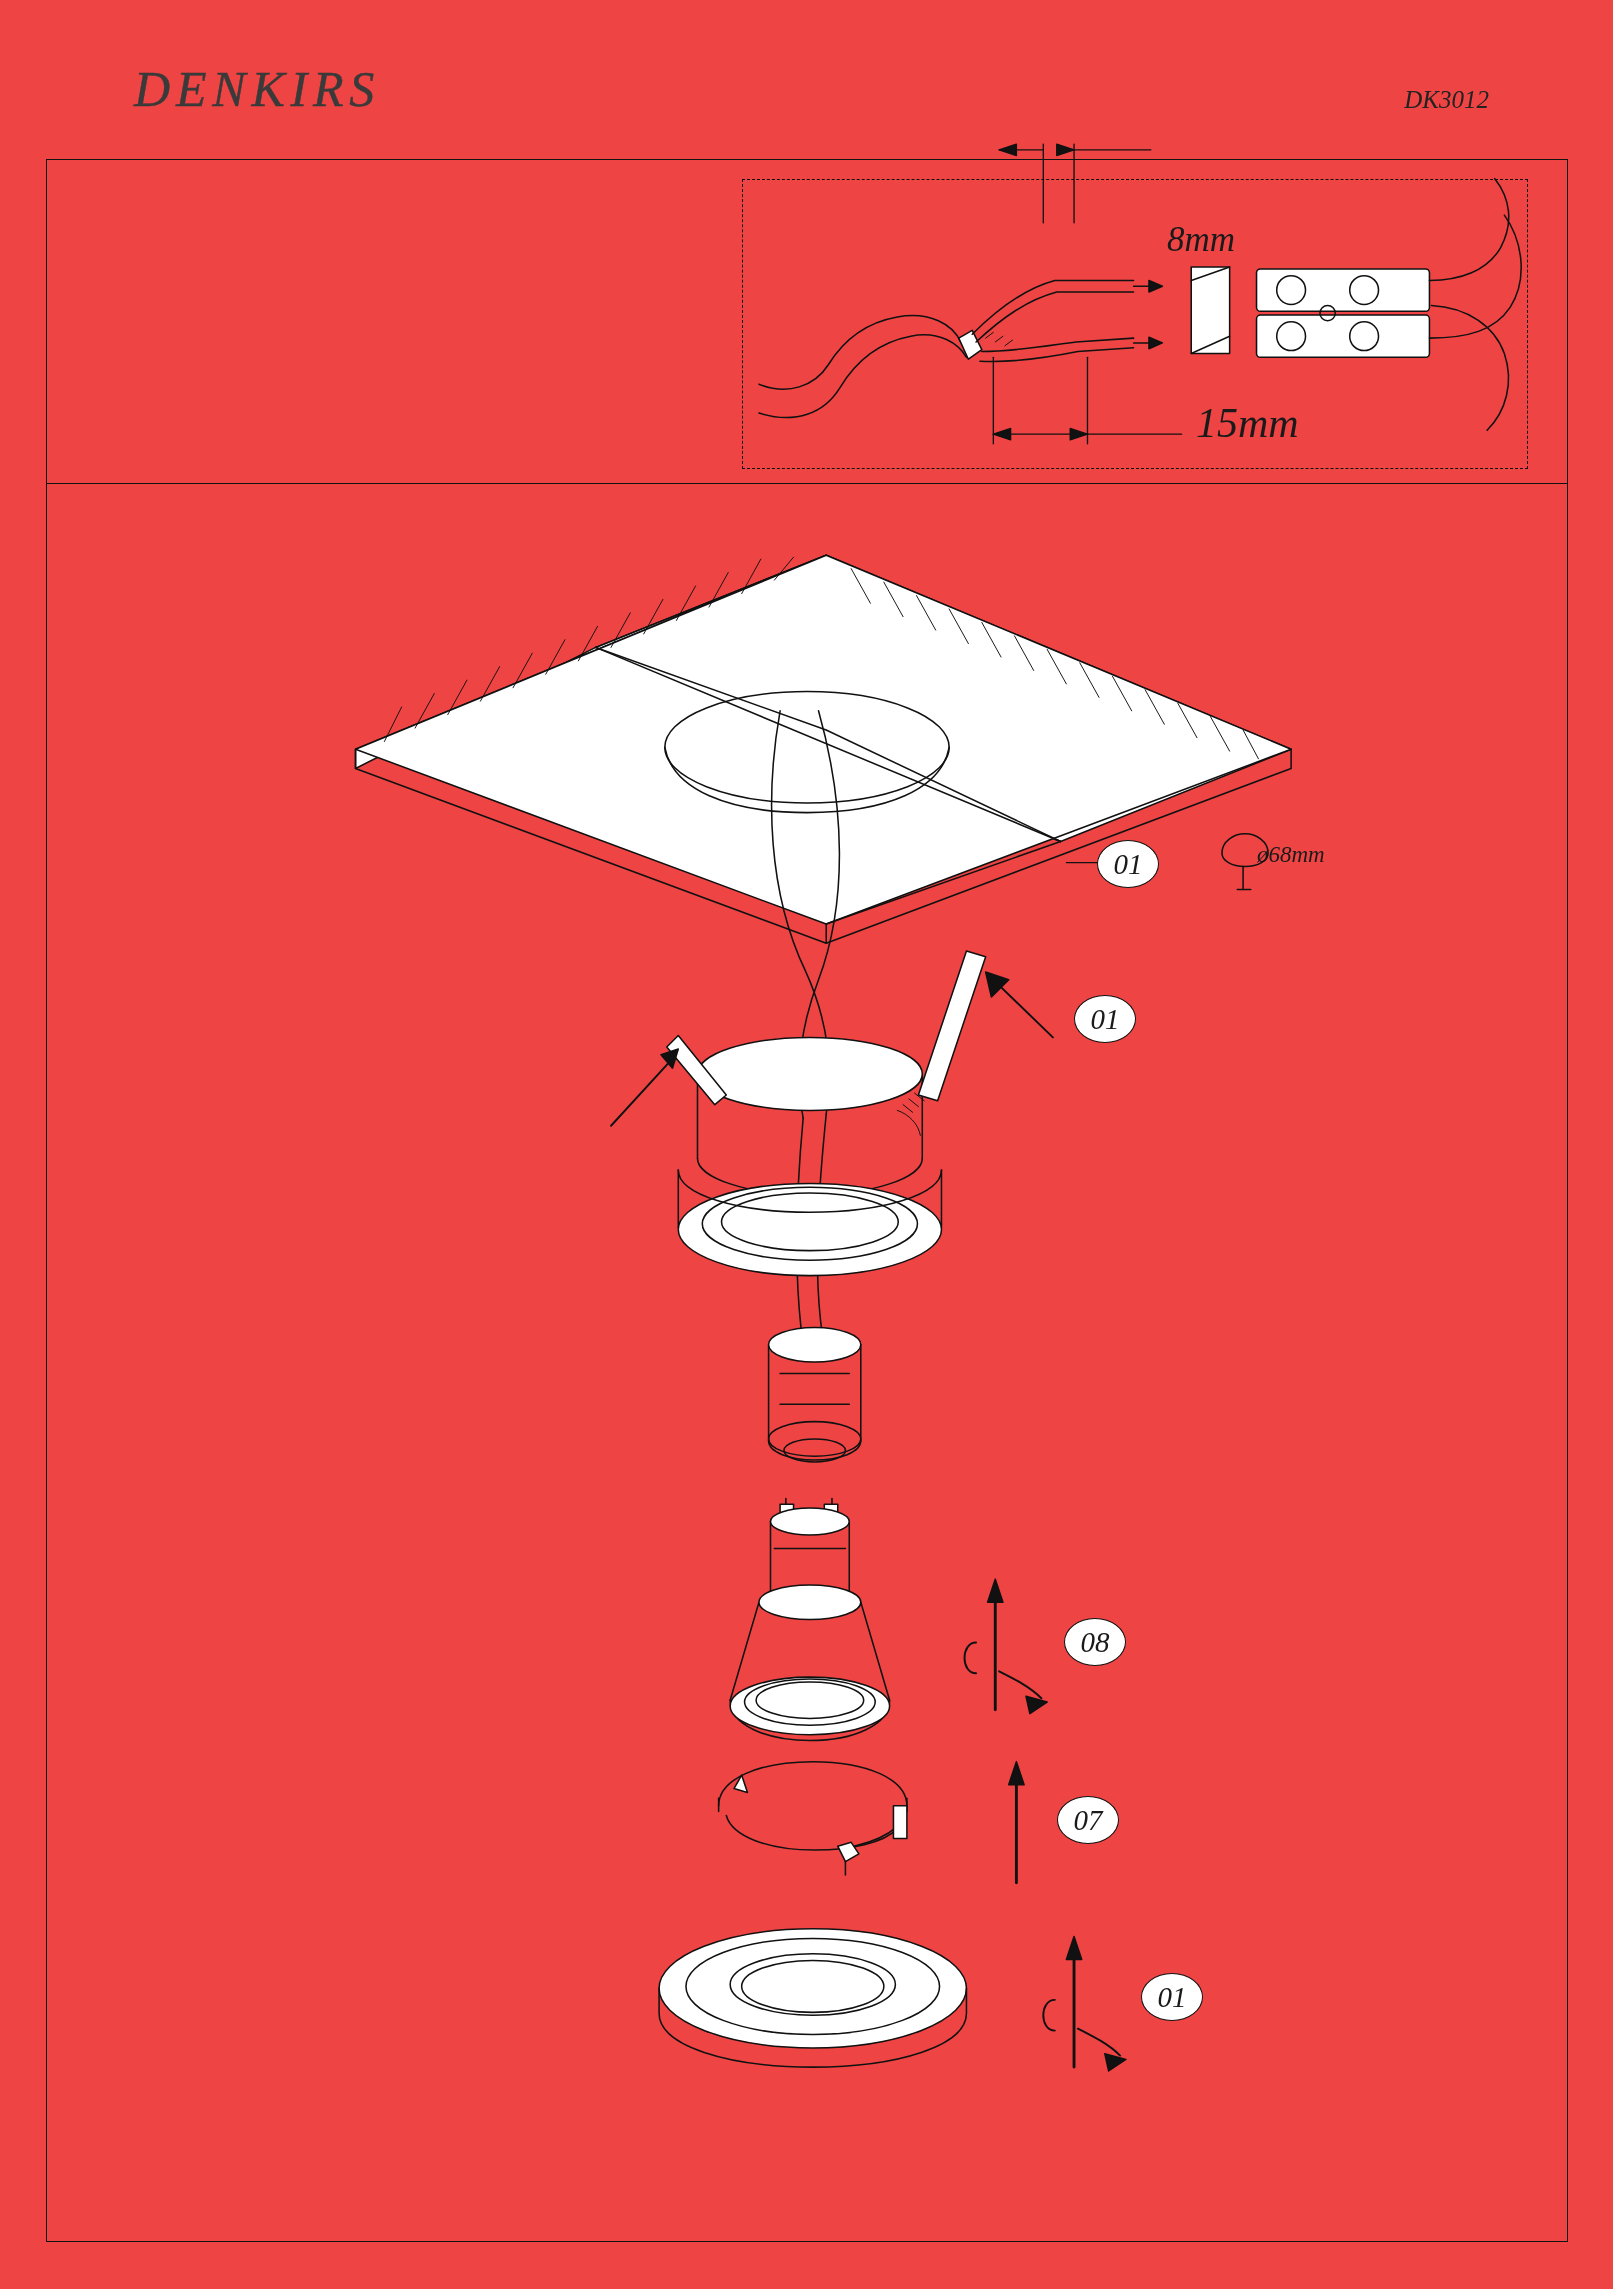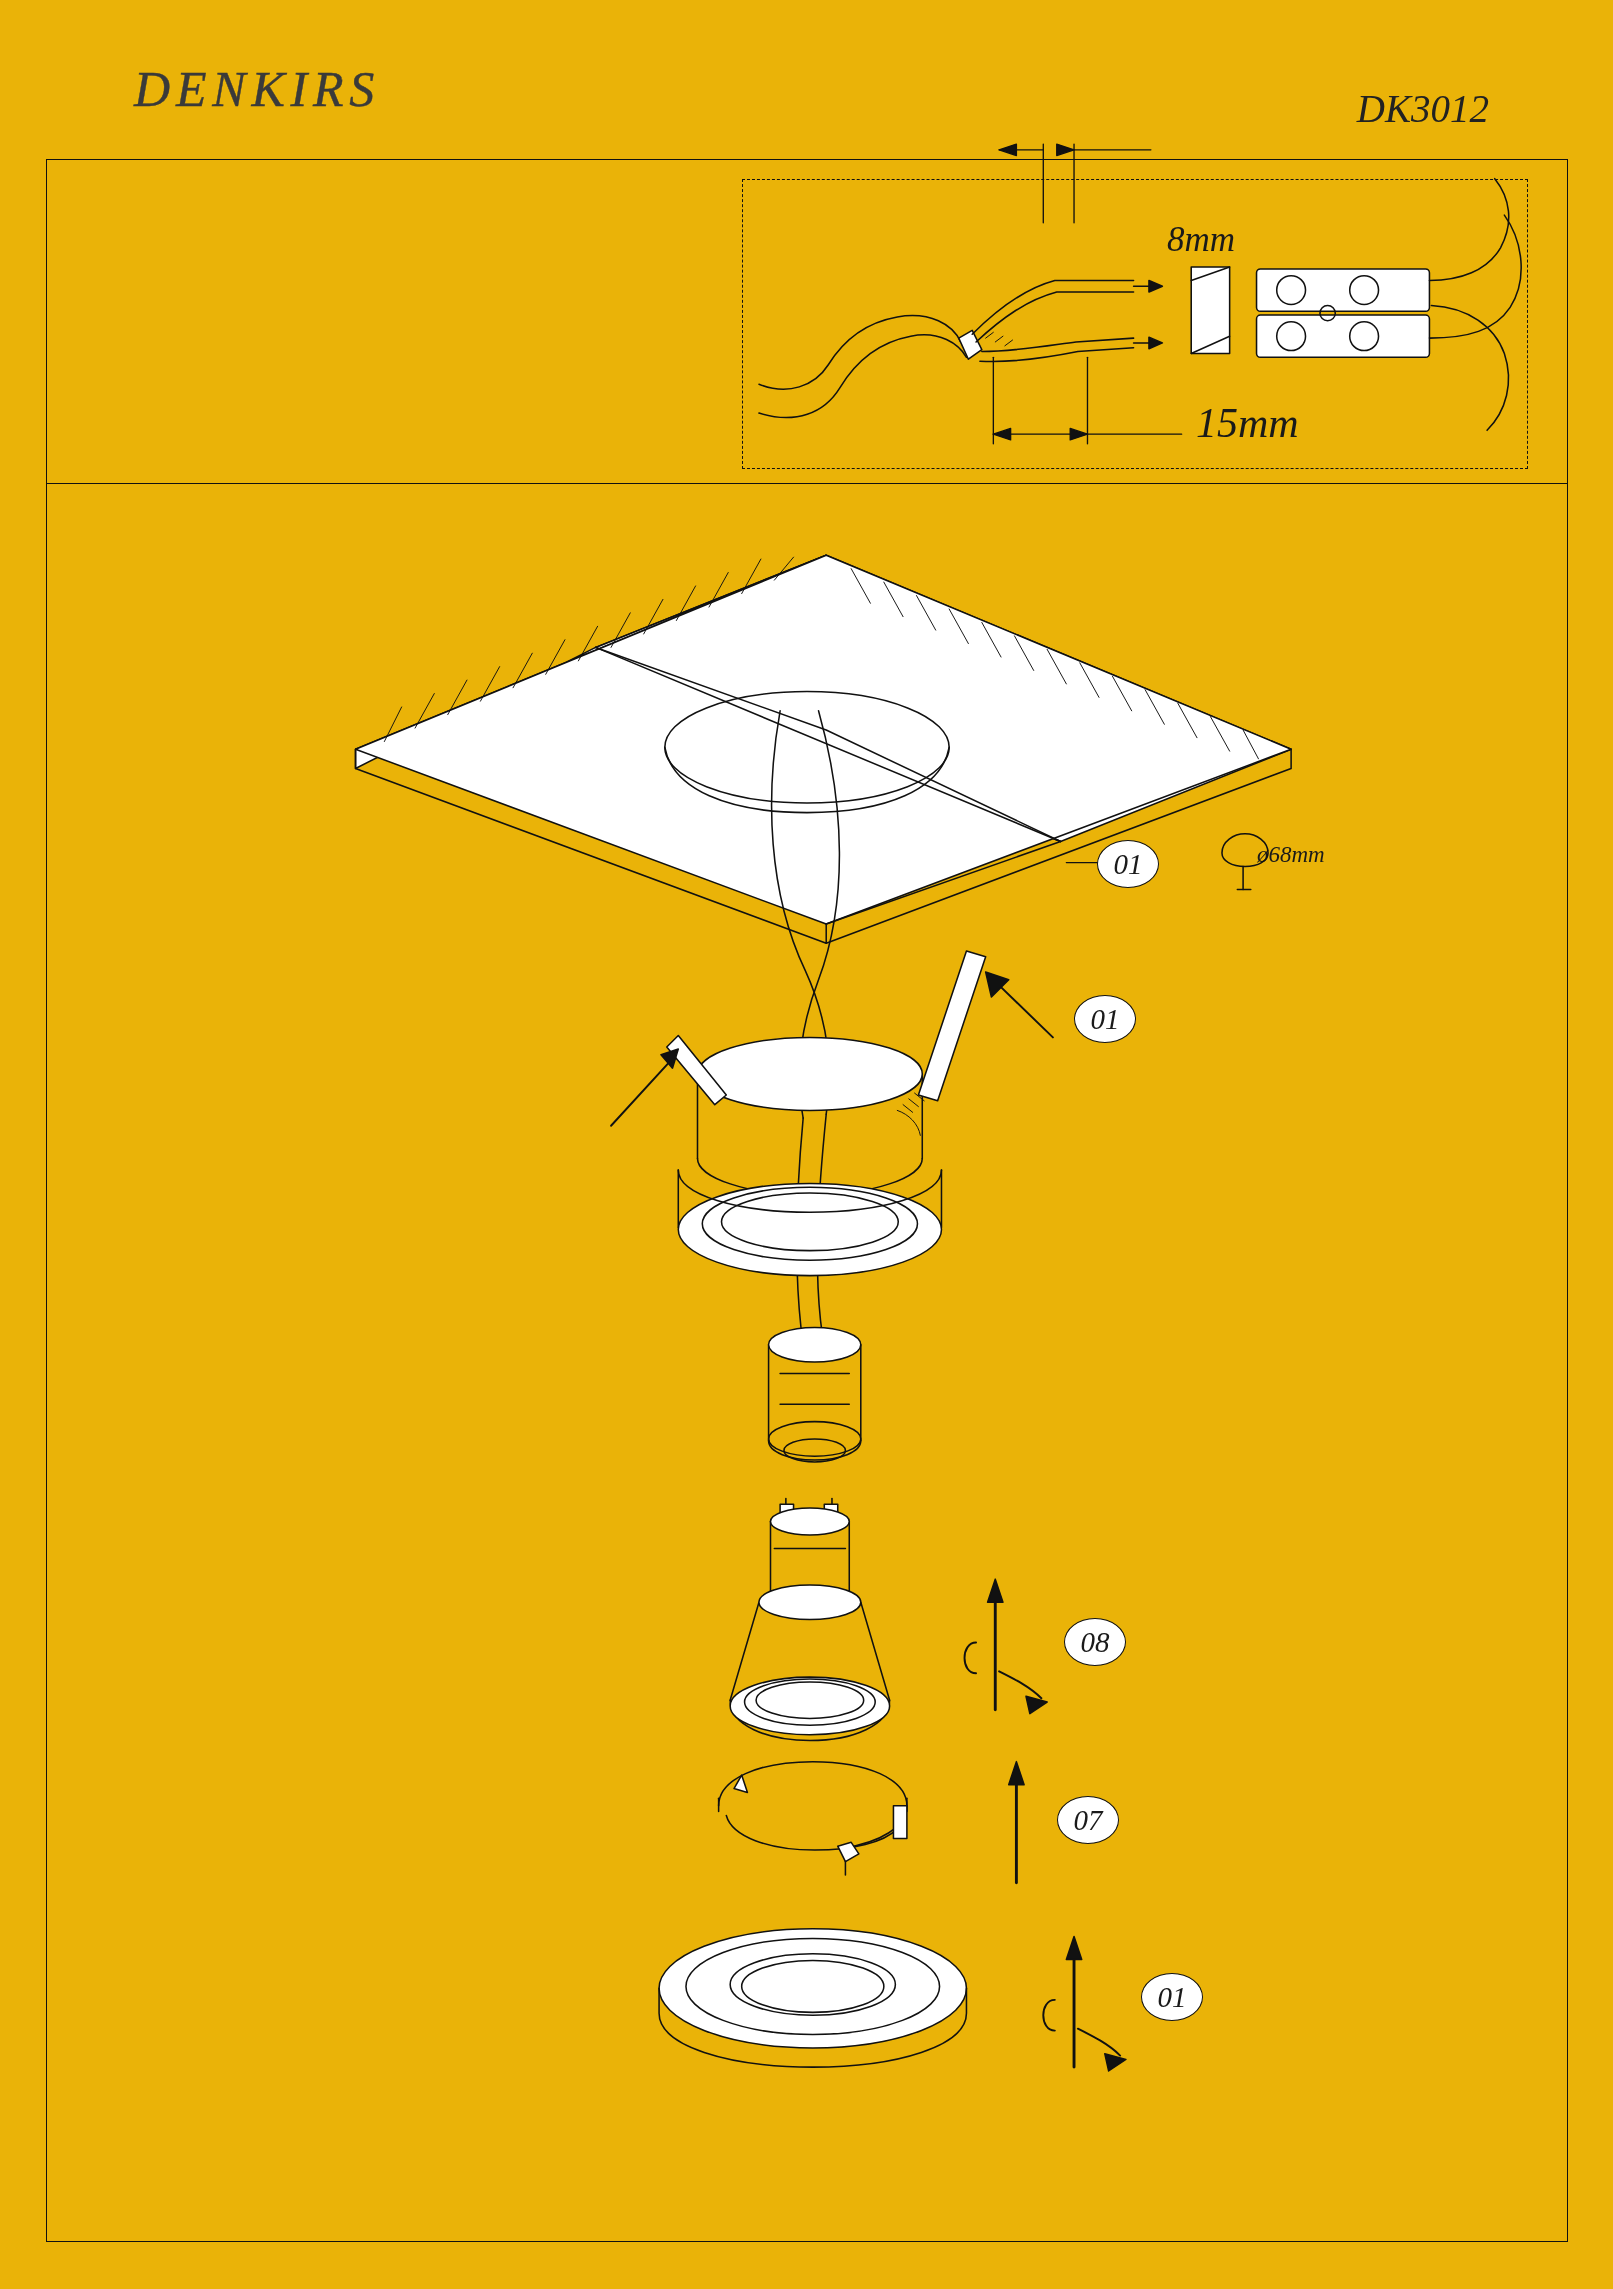--- a/index.html
+++ b/index.html
@@ -11,41 +11,41 @@
     width: 1614px;
     height: 2289px;
     font-family: "Liberation Serif", serif;
     color: #1a1a1a;
     overflow: hidden;
   }
   .page {
     position: relative;
     width: 1614px;
     height: 2289px;
-    background: #eab308;
+    background: #ef4444;
   }
   
   .brand {
     position: absolute;
     left: 134px;
     top: 60px;
     font-family: "Liberation Serif", serif;
     font-style: italic;
     font-size: 50px;
     letter-spacing: 5.8px;
     color: #3a3a3a;
     -webkit-text-stroke: 0.4px #3a3a3a;
   }
   .model-code {
     position: absolute;
     right: 125px;
     top: 86px;
     font-family: "Liberation Serif", serif;
     font-style: italic;
-    font-size: 39px;
+    font-size: 25px;
     color: #222;
   }
   
   .outer-frame {
     position: absolute;
     left: 46px;
     top: 159px;
     width: 1522px;
     height: 2083px;
     border: 1.5px solid #111;

